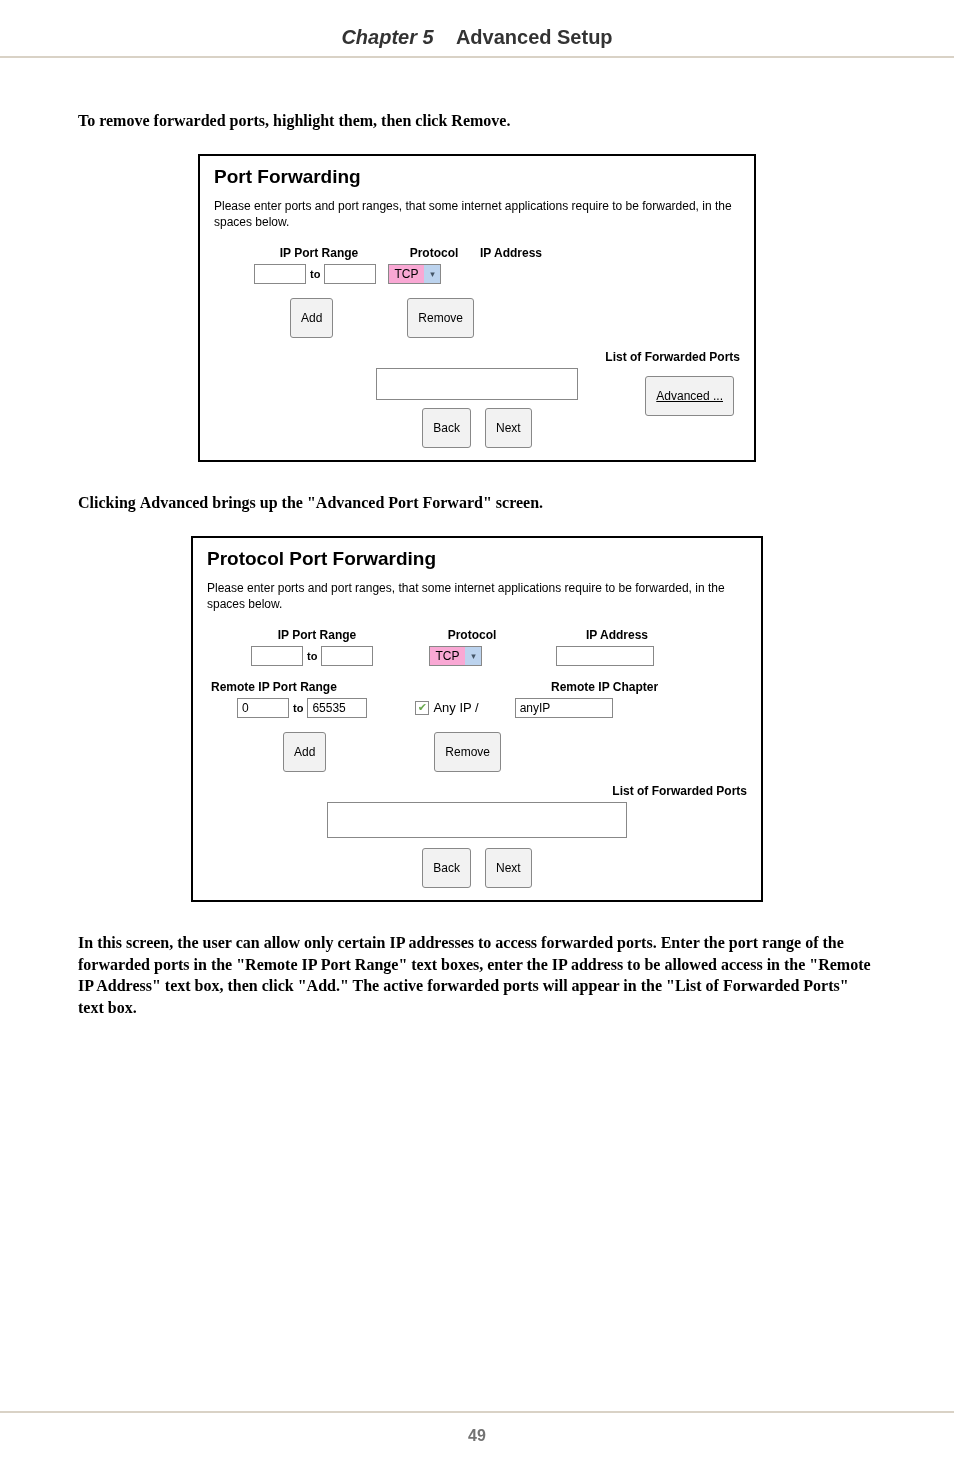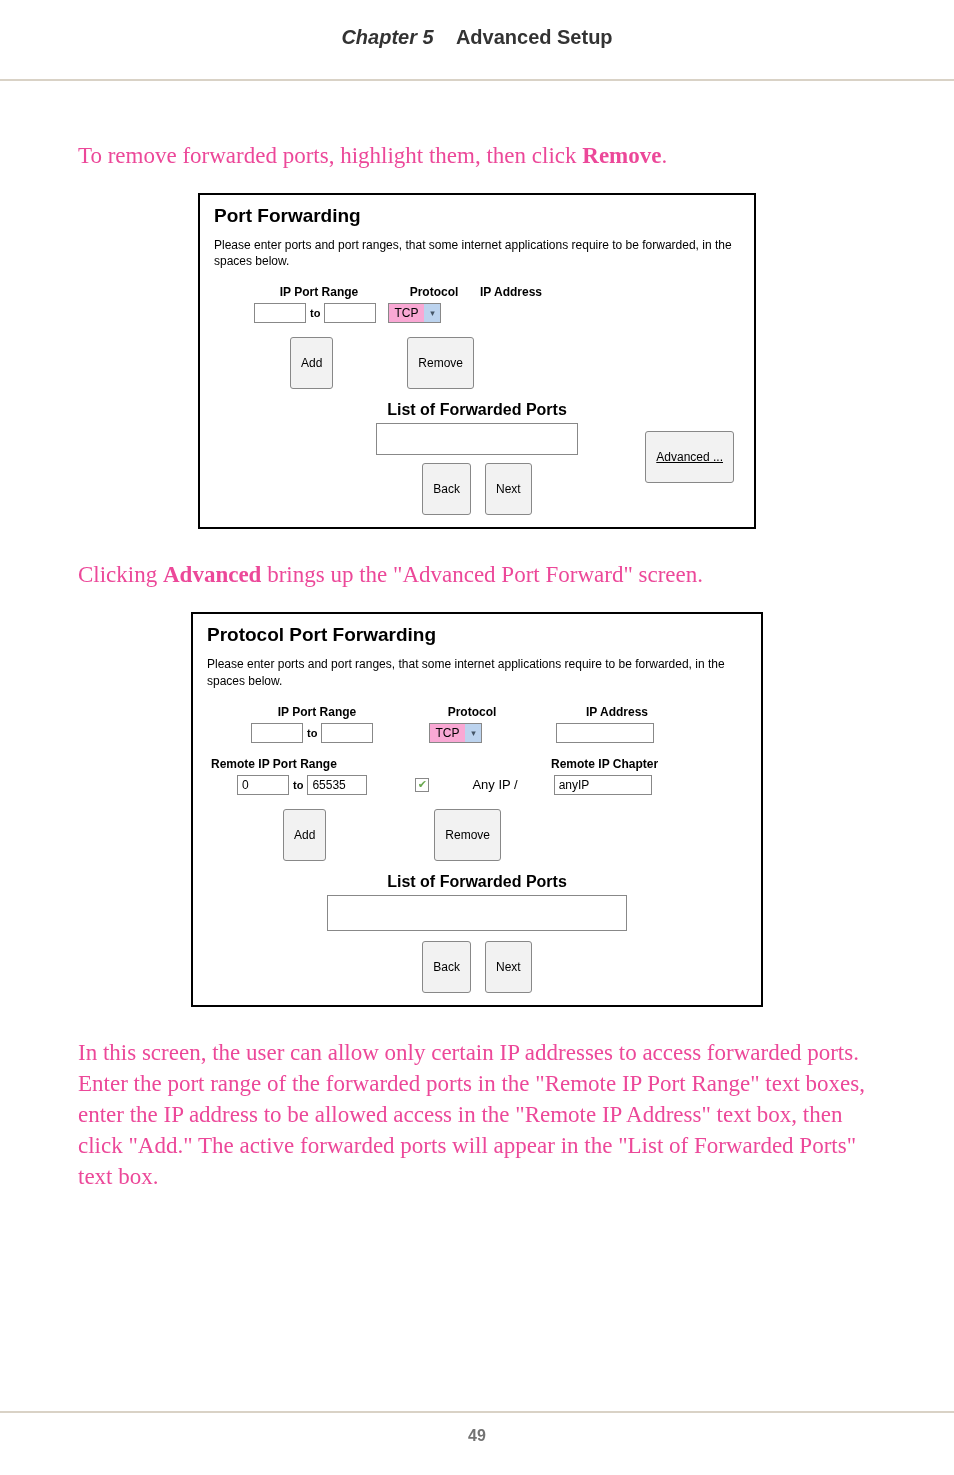--- a/index.html
+++ b/index.html
@@ -15,43 +15,44 @@
     .page {
       width: 954px;
       height: 1475px;
       position: relative;
       padding: 0;
       box-sizing: border-box;
     }
     .header {
       text-align: center;
       padding-top: 26px;
-      padding-bottom: 30px;
+      padding-bottom: 7px;
       border-bottom: 2px solid #d9d2c6;
     }
     .header-title {
       font-family: Arial, Helvetica, sans-serif;
       font-size: 20px;
       color: #333;
     }
     .header-title .chapter {
       font-style: italic;
       font-weight: bold;
     }
     .header-title .section {
       font-weight: bold;
     }
     .content {
       padding: 36px 78px 0 78px;
     }
     .body-text {
-      font-size: 23px;
+      font-size: 16px;
       line-height: 1.35;
-      color: #ec4899;
+      color: #000000;
       margin-bottom: 22px;
+      font-weight: bold;
     }
     .dialog-wrap {
       display: flex;
       justify-content: center;
       margin-bottom: 30px;
     }
     .dialog {
       border: 2px solid #000;
       background: #ffffff;
       font-family: Verdana, Arial, sans-serif;
@@ -125,36 +126,36 @@
       font-size: 9px;
       color: #456;
     }
     .btn {
       display: inline-block;
       border: 1px solid #888;
       border-radius: 3px;
       background: #f2f2f2;
       font-family: Verdana, Arial, sans-serif;
       font-size: 12px;
-      padding: 18px 10px;
+      padding: 12px 10px;
       box-sizing: border-box;
       text-align: center;
     }
     .listbox {
       border: 1px solid #888;
       background: #fff;
       width: 202px;
       height: 32px;
       box-sizing: border-box;
     }
     .list-heading {
       font-family: Verdana, Arial, sans-serif;
       font-weight: bold;
-      font-size: 16px;
-      text-align: center;
+      font-size: 12px;
+      text-align: right;
       margin: 12px 0 4px 0;
     }
     .button-row-center {
       display: flex;
       justify-content: center;
       gap: 14px;
       margin-top: 6px;
     }
     .checkbox {
       display: inline-flex;
@@ -280,21 +281,21 @@
           <div class="col-label" style="width:150px;"></div>
           <div class="col-label" style="width:160px; text-align:left;">Remote IP Chapter</div>
         </div>
 
         <div class="row" style="margin-left:30px; margin-bottom:14px;">
           <span class="field field-small">0</span>
           <span class="to-label">to</span>
           <span class="field field-med">65535</span>
           <span style="width:48px;"></span>
           <span class="checkbox">✔</span>
-          <span style="font-family:Verdana,Arial,sans-serif; font-size:13px;margin-left:39px;">Any IP /</span>
+          <span style="font-family:Verdana,Arial,sans-serif; font-size:13px;">Any IP /</span>
           <span style="width:36px;"></span>
           <span class="field field-remote">anyIP</span>
         </div>
 
         <div class="row" style="margin-left:76px; gap:108px; margin-bottom:4px;">
           <span class="btn">Add</span>
           <span class="btn">Remove</span>
         </div>
 
         <div class="list-heading">List of Forwarded Ports</div>

